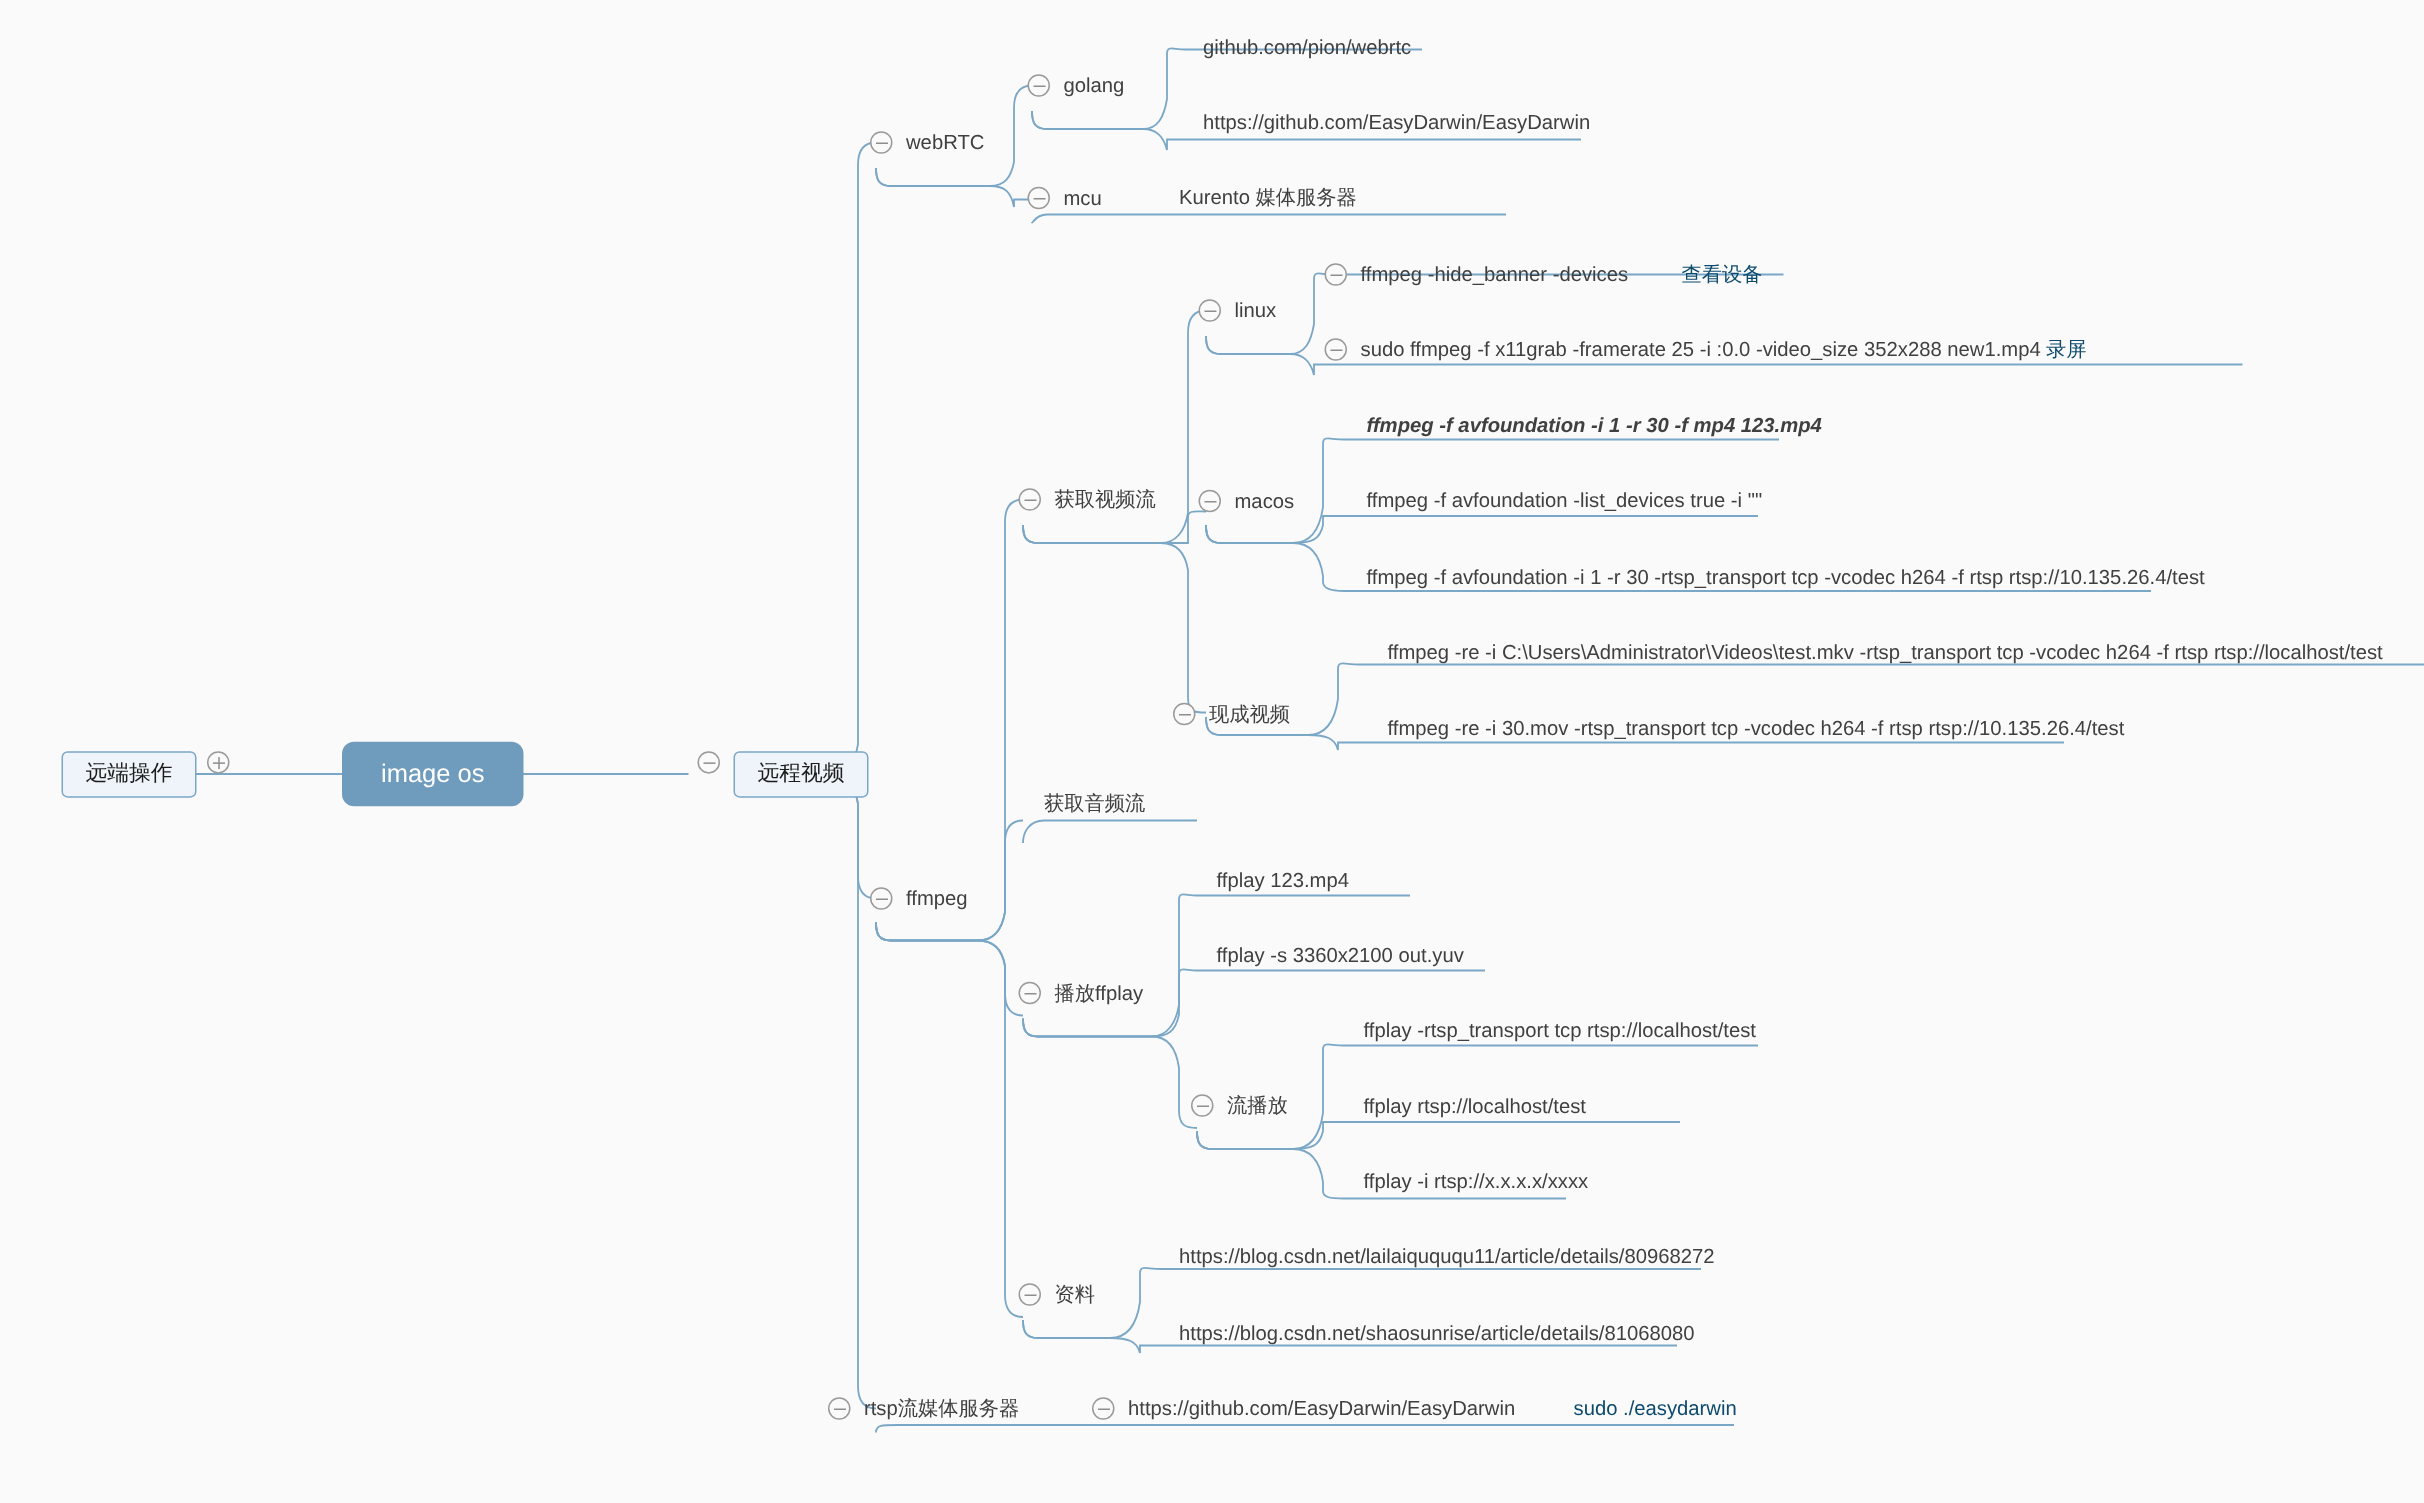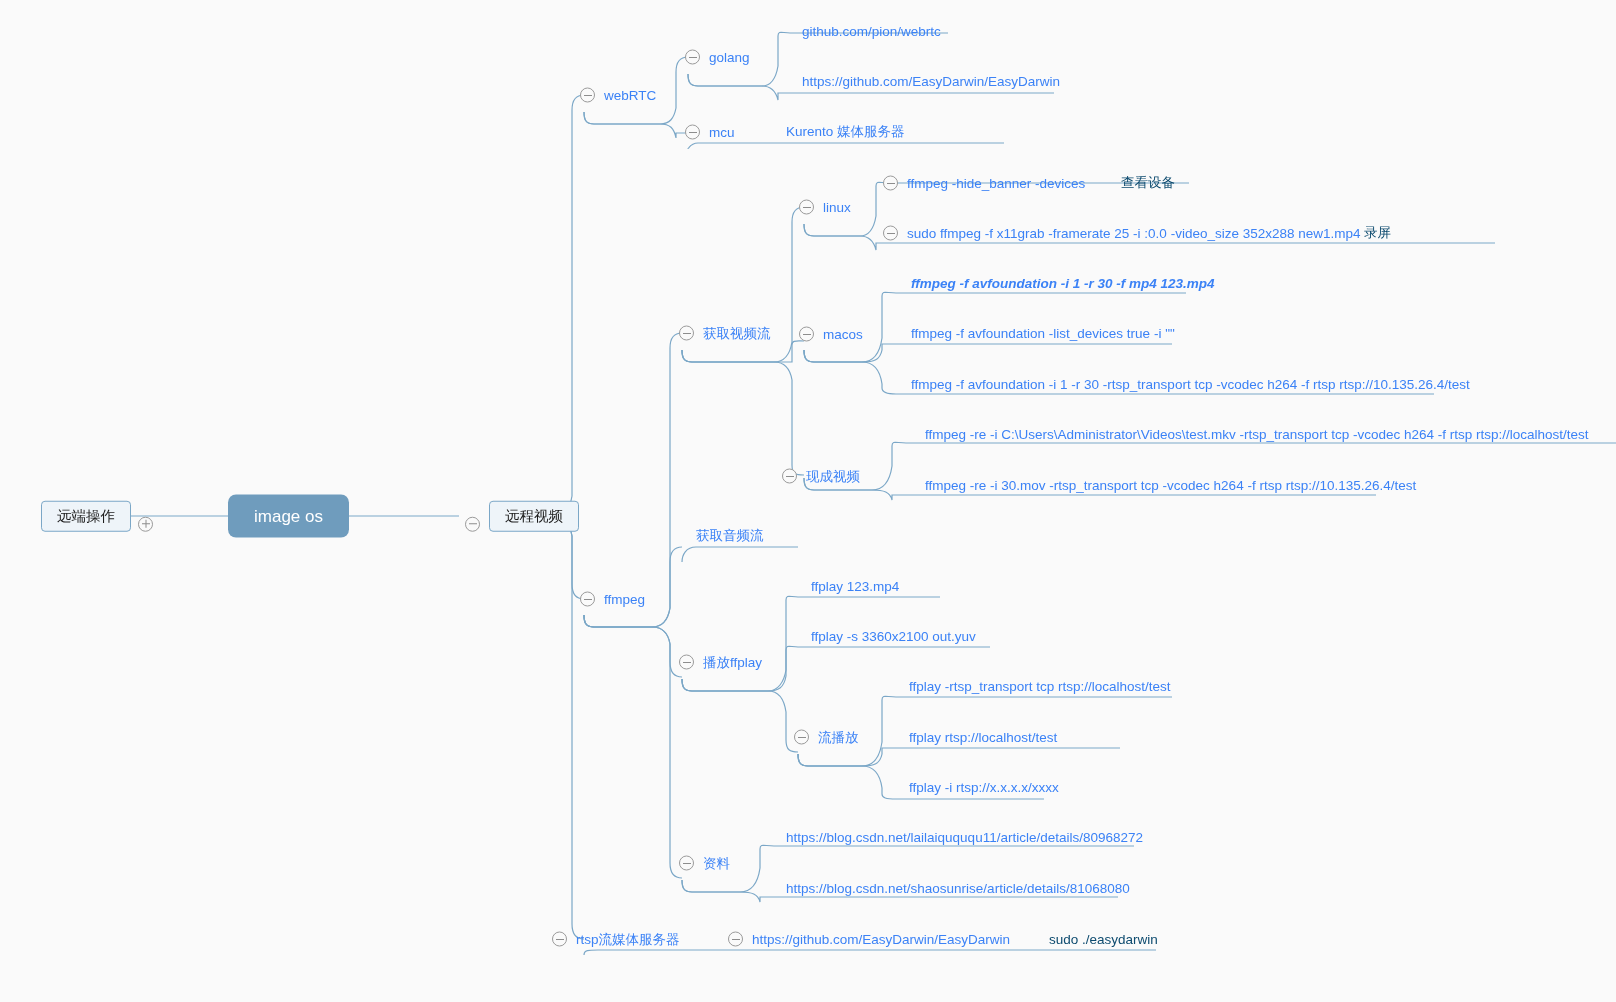--- a/index.html
+++ b/index.html
@@ -32,21 +32,21 @@
   
   .node {
     position: absolute;
     display: flex;
     align-items: center;
     white-space: nowrap;
     transform: translateY(-50%);
   }
   .node-label {
     font-size: 13.5px;
-    color: #3b82f6;
+    color: #404040;
     line-height: 1;
   }
   .node-label.bold { font-weight: bold; }
 
   
   .toggle {
     position: relative;
     width: 15px;
     height: 15px;
     border: 1px solid #9a9a9a;
@@ -84,21 +84,21 @@
     border-radius: 8px;
     padding: 13px 26px;
     font-size: 17px;
     line-height: 1;
     white-space: nowrap;
   }
   .boxed {
     position: absolute;
     transform: translateY(-50%);
     display: flex;
-    align-items: flex-end;
+    align-items: flex-start;
     white-space: nowrap;
     padding-left: 21px;
   }
   .boxed .chip {
     background: #eef4f9;
     border: 1px solid #7ba7c7;
     border-radius: 4px;
     padding: 7px 15px;
     font-size: 14.5px;
     color: #1c1c1c;

